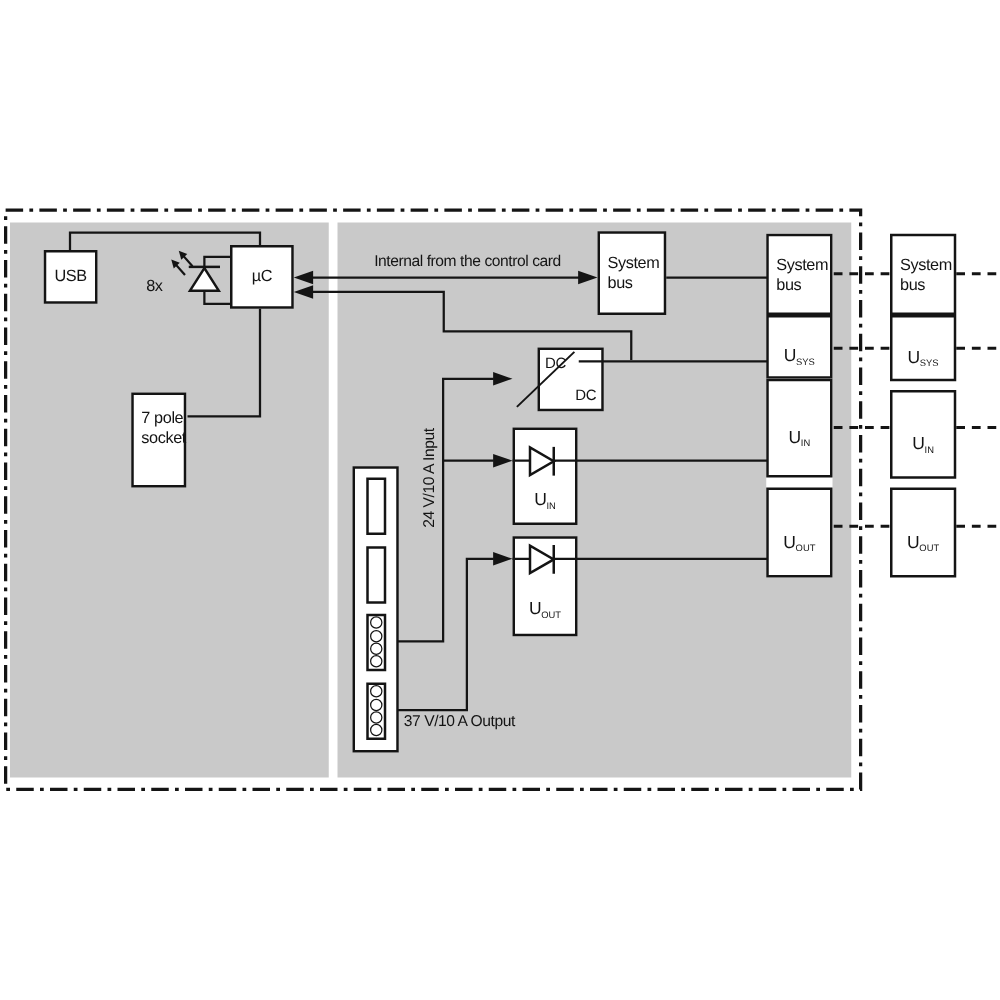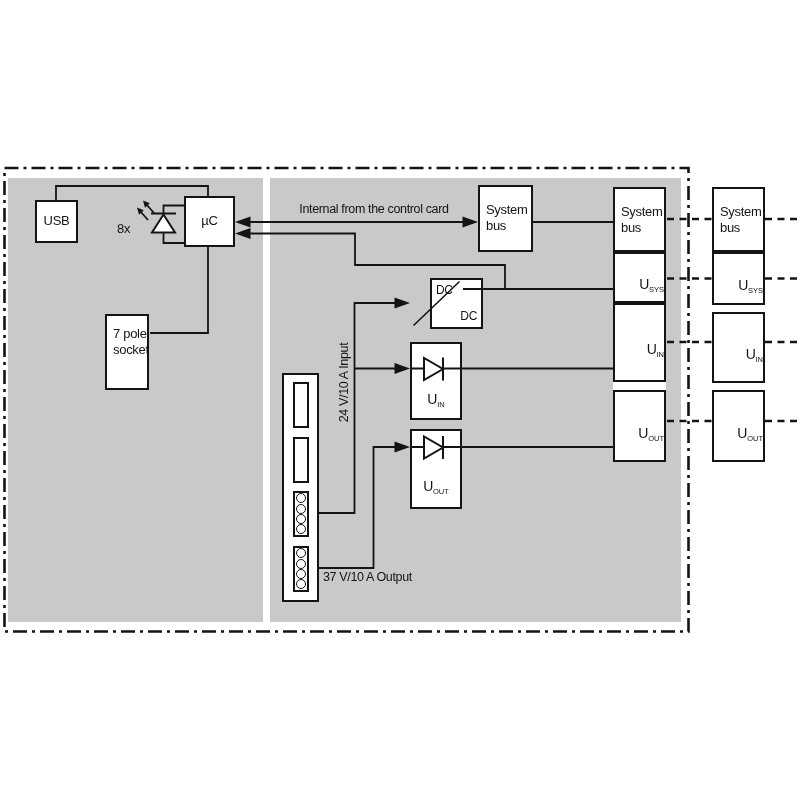--- a/index.html
+++ b/index.html
@@ -9,21 +9,21 @@
   }
   .panel{position:absolute;background:#c9c9c9;z-index:1;}
   .box{
     position:absolute;background:#ffffff;border:2.8px solid #141414;box-sizing:border-box;
     z-index:10;font-size:13px;letter-spacing:-0.3px;line-height:1.25;
   }
   .box.center{display:flex;align-items:center;justify-content:center;}
   .colwrap{position:absolute;background:#ffffff;z-index:5;}
   .colwrap .box{left:0;width:53px;}
   .twolines{padding:15px 0 0 6px;}
-  .termlabel{display:flex;align-items:center;justify-content:flex-end;padding-top:16px;}
+  .termlabel{display:flex;align-items:center;justify-content:center;padding-top:16px;}
   .ubase{font-size:14px;}
   sub.sub{font-size:7.5px;letter-spacing:0;vertical-align:-3px;}
   .lbl{position:absolute;z-index:20;font-size:12.5px;letter-spacing:-0.35px;white-space:nowrap;}
   #wires{position:absolute;left:0;top:0;z-index:30;pointer-events:none;}
   .dcword{position:absolute;font-size:12px;letter-spacing:-0.3px;}
   .strip-slot{position:absolute;border:2px solid #141414;box-sizing:border-box;background:#fff;left:9px;width:16px;height:46px;}
   .pin{width:10px;height:10px;box-sizing:border-box;border:1.6px solid #141414;border-radius:50%;margin:0.3px auto;background:#fff;}
 </style>
 </head>
 <body>

